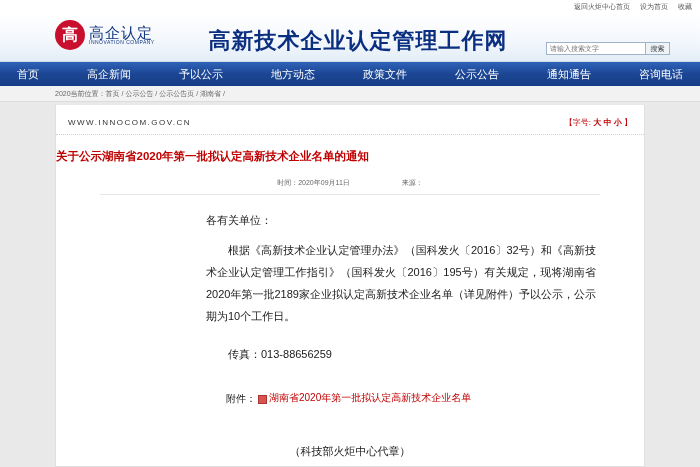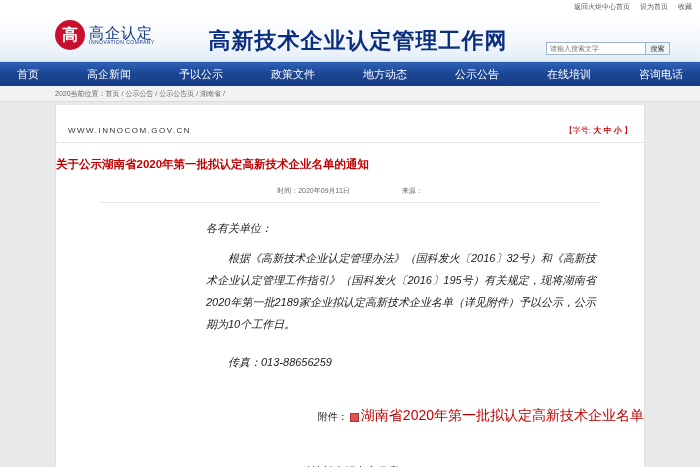--- a/index.html
+++ b/index.html
@@ -139,21 +139,21 @@
     width: 590px;
     min-height: 362px;
     background: #ffffff;
     border: 1px solid #e0e0e0;
     border-top: none;
   }
   .card-topline {
     display: flex;
     justify-content: space-between;
     align-items: center;
-    padding: 20px 12px 6px 12px;
+    padding: 12px 12px 6px 12px;
     border-bottom: 1px dotted #cfcfcf;
   }
   .domain-text {
     font-size: 8px;
     color: #333;
     letter-spacing: 1.5px;
     font-family: "Liberation Sans", sans-serif;
   }
   .fontsize-ctl {
     font-size: 8px;
@@ -185,47 +185,45 @@
   .body-wrap {
     padding: 14px 0 0 0;
   }
   .para {
     width: 390px;
     margin: 0 auto 0 150px;
     font-size: 11px;
     line-height: 22px;
     color: #1a1a1a;
     text-align: justify;
-    font-style: italic;
   }
   .para.salute { margin-bottom: 8px; }
   .para.indent { text-indent: 22px; margin-bottom: 16px; }
   .para.fax { text-indent: 22px; margin-top: 14px; }
 
   .attach {
-    margin: 34px 0 0 170px;
+    margin: 26px 0 0 170px;
     font-size: 10px;
     color: #1a1a1a;
     display: flex;
     align-items: center;
-    justify-content: flex-end;
   }
   .attach-label { margin-right: 2px; }
   .attach-icon {
     display: inline-block;
     width: 9px; height: 9px;
     margin: 0 2px 0 0;
     background: #d9534f;
     border: 1px solid #a33;
     position: relative;
     top: 1px;
   }
   .attach-link {
     color: #c00000;
-    font-size: 14px;
+    font-size: 10px;
     text-decoration: none;
     border-bottom: 1px solid transparent;
     cursor: pointer;
   }
 
   .sign {
     margin-top: 34px;
     text-align: center;
     font-size: 11px;
     line-height: 22px;
@@ -256,24 +254,24 @@
     <div class="searchbox">
       <input type="text" placeholder="请输入搜索文字" style="">
       <button>搜索</button>
     </div>
   </div>
 
   <div class="nav">
     <div class="nav-item">首页</div>
     <div class="nav-item">高企新闻</div>
     <div class="nav-item">予以公示</div>
+    <div class="nav-item">地方动态</div>
     <div class="nav-item">政策文件</div>
-    <div class="nav-item">地方动态</div>
     <div class="nav-item">公示公告</div>
-    <div class="nav-item">在线培训</div>
+    <div class="nav-item">通知通告</div>
     <div class="nav-item">咨询电话</div>
   </div>
 
   <div class="crumb-wrap">
     <div class="crumb">2020当前位置：首页 / 公示公告 / 公示公告页 / 湖南省 /</div>
   </div>
 
   <div class="card">
     <div class="card-topline">
       <div class="domain-text">WWW.INNOCOM.GOV.CN</div>

